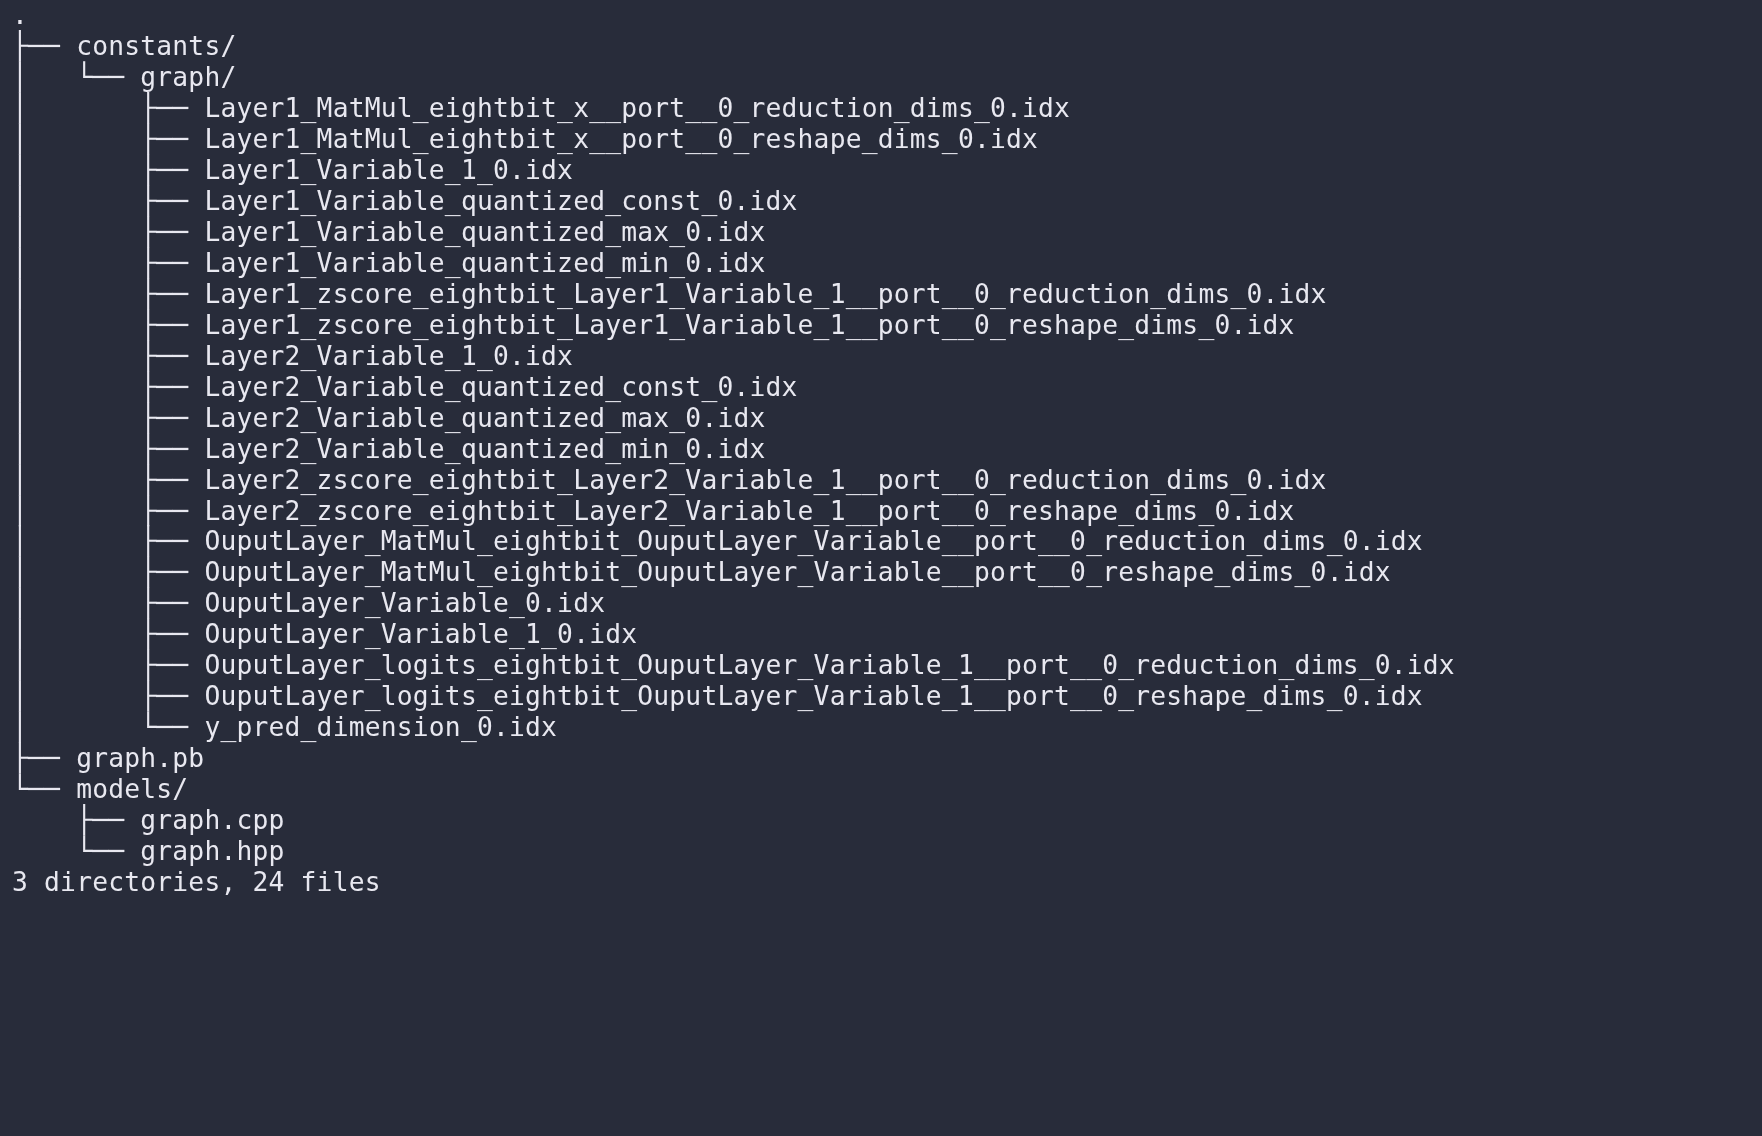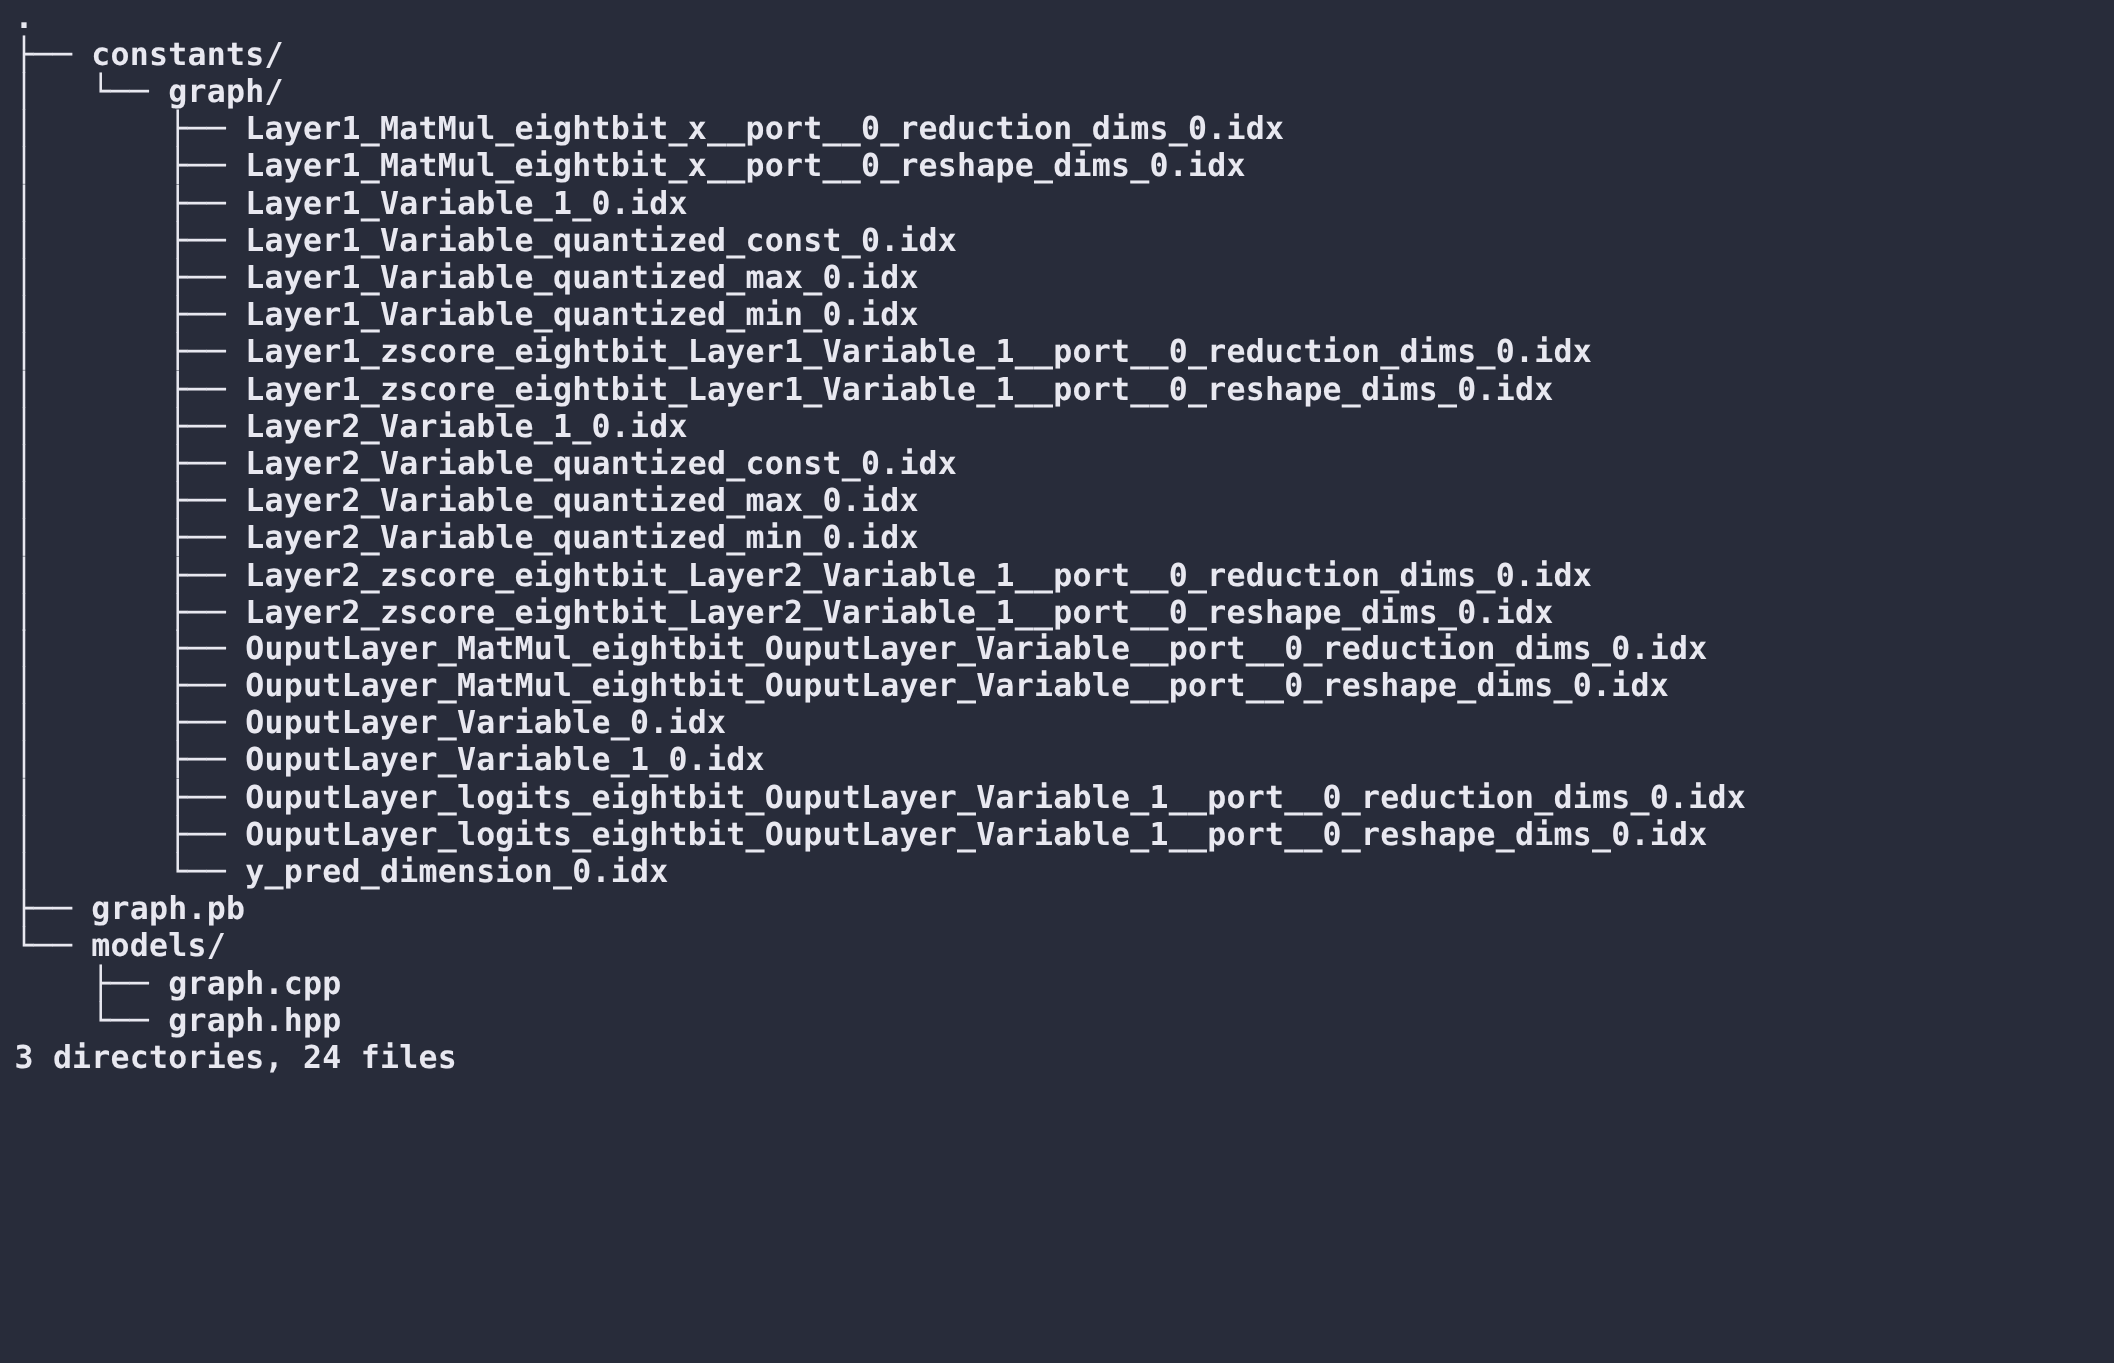--- a/index.html
+++ b/index.html
@@ -12,21 +12,20 @@
     font-family: "DejaVu Sans Mono", "Menlo", "Consolas", "Liberation Mono", monospace;
     font-size: 26.3px;
     line-height: 1.178;
     overflow: hidden;
   }
   pre.tree {
     margin: 0;
     padding: 0 12px 0 12px;
     white-space: pre;
     letter-spacing: 0.2px;
-    font-weight: bold;
   }
 </style>
 </head>
 <body>
 
 <pre class="tree"><span>.</span>
 <span><span>├── </span><span>constants/</span>
 <span>│   └── </span><span>graph/</span>
 <span>│       ├── </span><span>Layer1_MatMul_eightbit_x__port__0_reduction_dims_0.idx</span>
 <span>│       ├── </span><span>Layer1_MatMul_eightbit_x__port__0_reshape_dims_0.idx</span>

